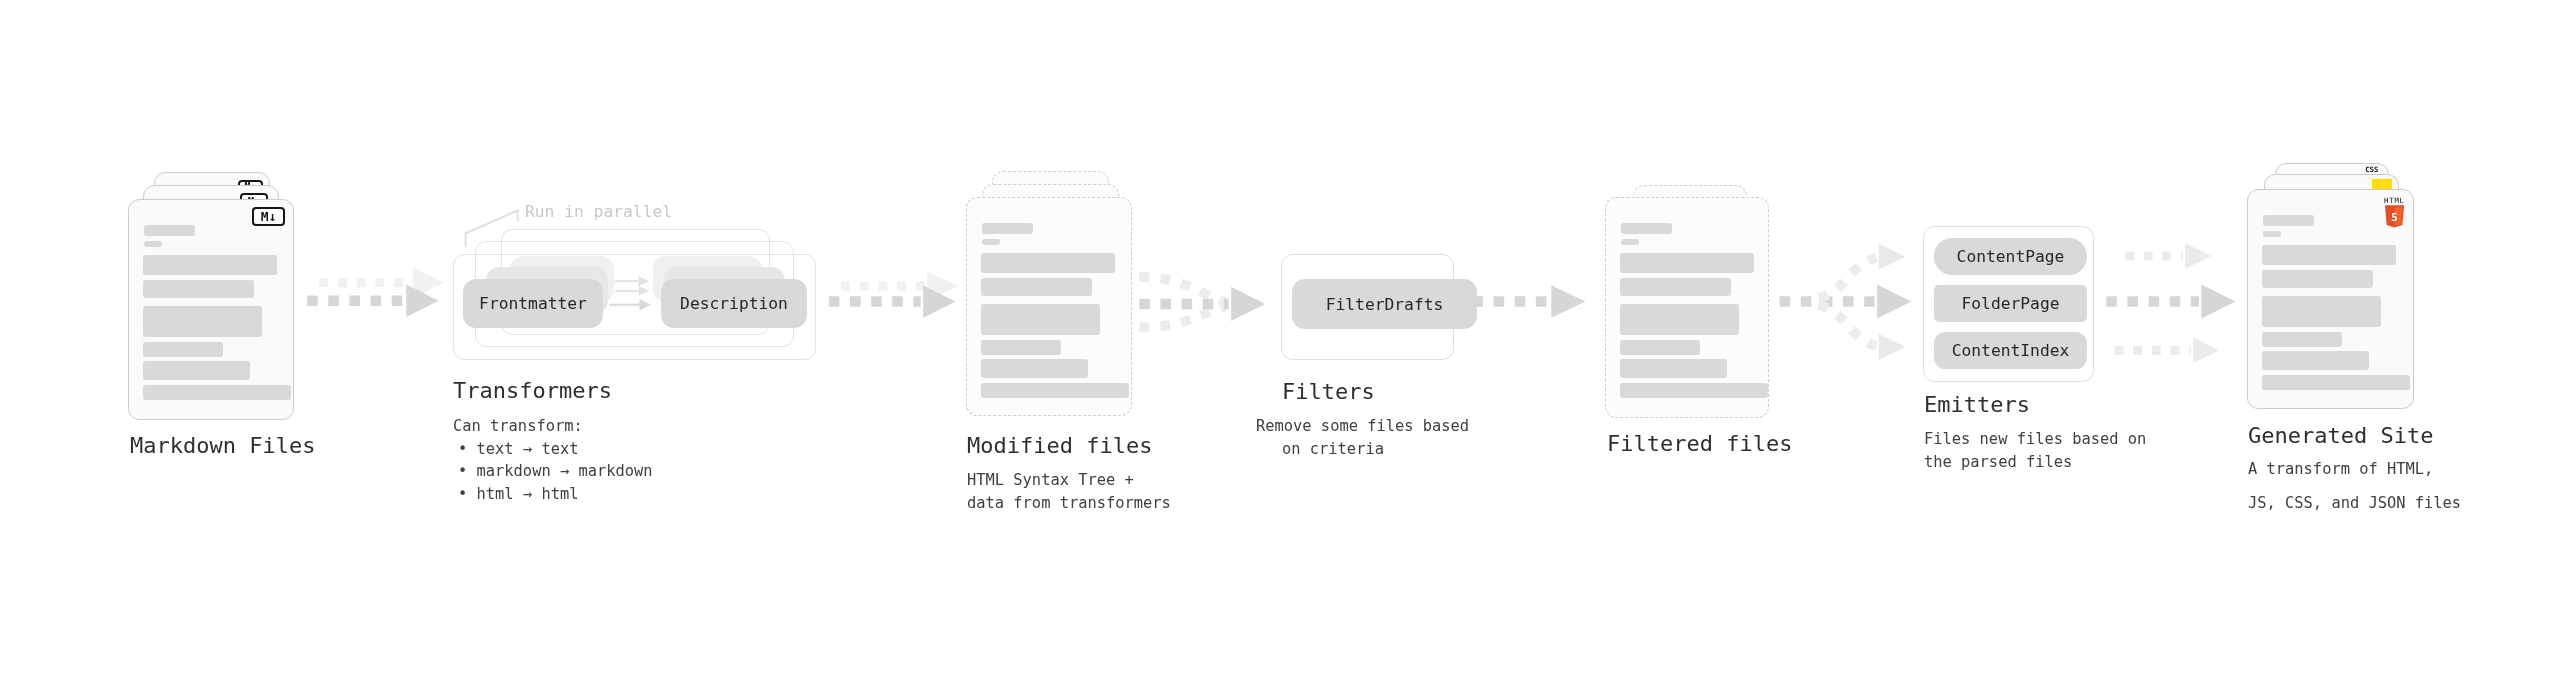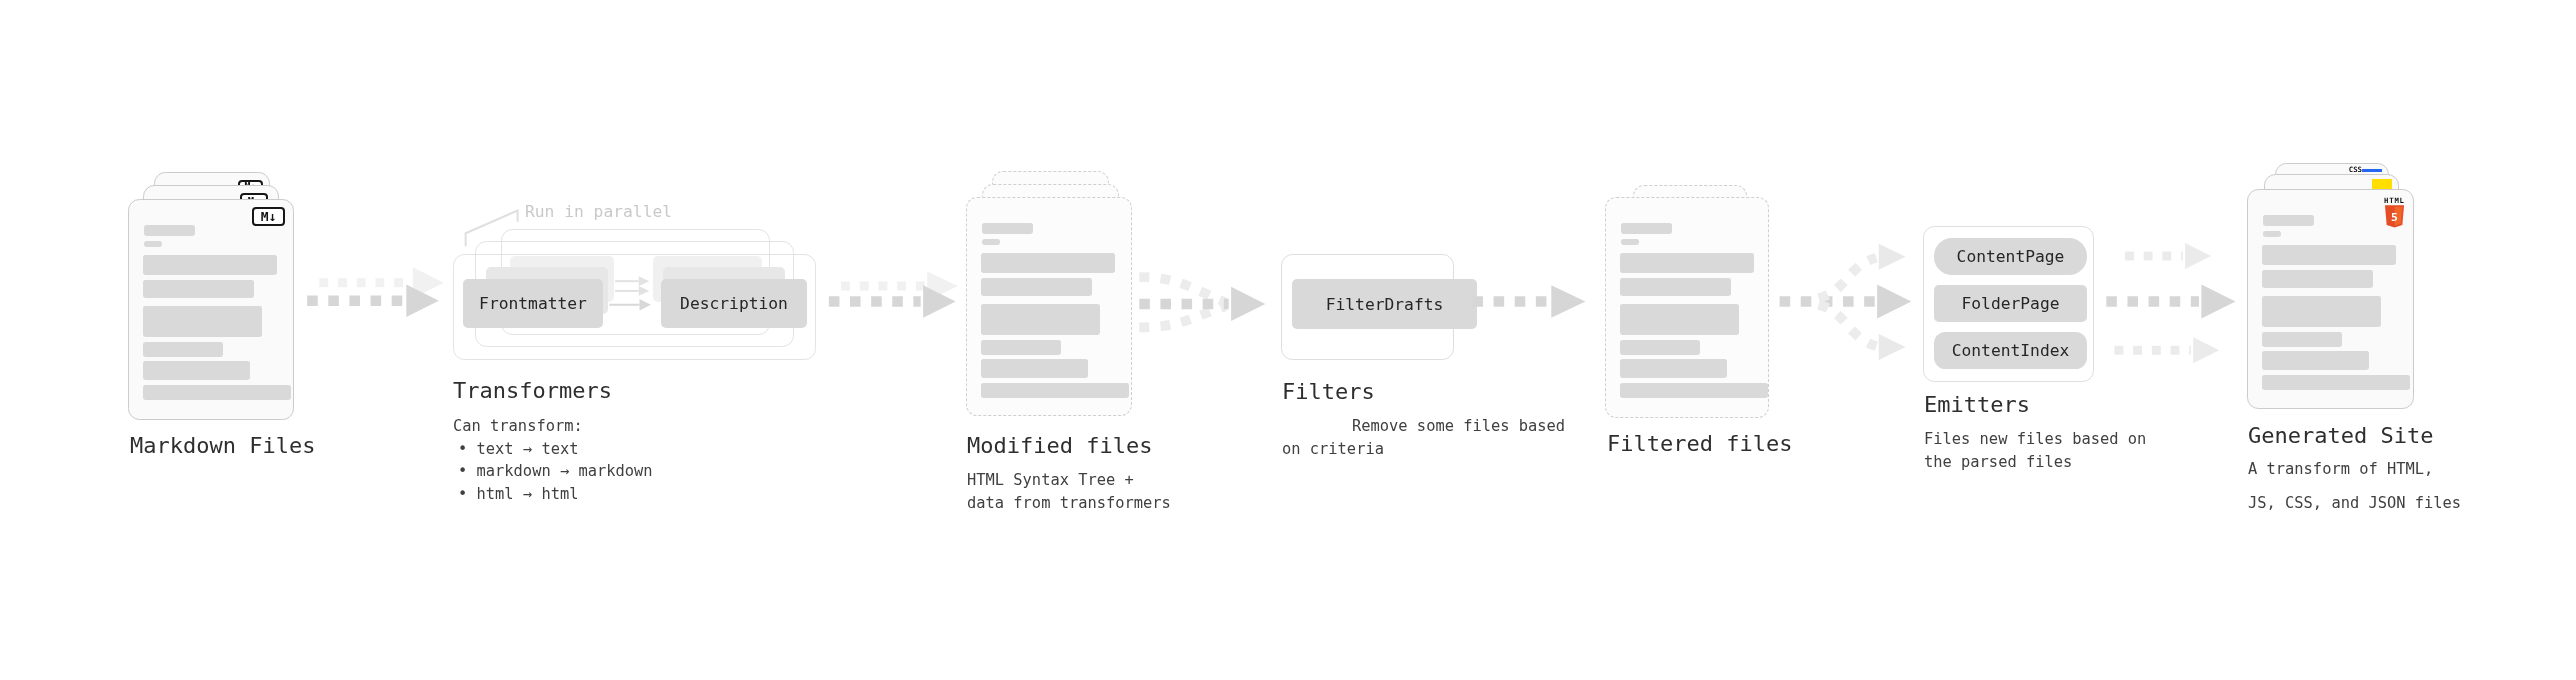--- a/index.html
+++ b/index.html
@@ -7,33 +7,33 @@
     position:relative;width:2576px;height:681px;background:#ffffff;overflow:hidden;
     font-family:"DejaVu Sans Mono","Liberation Mono",monospace;
     --arrow:#d6d6d6; --arrow-light:#e9e9e9; --pill:#d9d9d9; --pill-g1:#e7e7e7; --pill-g2:#f0f0f0;
     --sheet-border:#cbcbcb; --box-border:#e3e3e3; --bar:#d9d9d9; --muted:#c9c9c9;
   }
   .sheet{position:absolute;background:#fafafa;border:1.6px solid var(--sheet-border);border-radius:11.4px;box-sizing:border-box;}
   .sheet.dashed{border-style:dashed;border-color:#cfcfcf;background:#fcfcfc;}
   .bar{position:absolute;background:var(--bar);border-radius:2.4px;}
   .md-badge{position:absolute;background:#ffffff;border:2px solid #161616;border-radius:4.1px;color:#161616;
     font-weight:bold;display:flex;align-items:center;justify-content:center;box-sizing:border-box;}
-  .pill{position:absolute;background:var(--pill);border-radius:5px;display:flex;align-items:center;justify-content:center;
+  .pill{position:absolute;background:var(--pill);border-radius:13px;display:flex;align-items:center;justify-content:center;
     font-size:16.3px;color:#262626;box-sizing:border-box;}
   .pill.g1{background:var(--pill-g1);}
   .pill.g2{background:var(--pill-g2);}
   .tbox{position:absolute;border:1.6px solid var(--box-border);border-radius:11.4px;background:transparent;box-sizing:border-box;}
   .panel{position:absolute;border:1.6px solid #dedede;border-radius:11.4px;background:#ffffff;box-sizing:border-box;}
   .title{position:absolute;font-size:22px;font-weight:500;color:#2e2e2e;white-space:pre;letter-spacing:0;}
   .btext{position:absolute;font-size:15.4px;color:#404040;white-space:pre;line-height:23px;}
   .muted-label{position:absolute;font-size:16.3px;color:var(--muted);white-space:pre;}
   .overlay{position:absolute;left:0;top:0;pointer-events:none;}
   .html5-badge{position:absolute;display:flex;flex-direction:column;align-items:center;}
-  .html5-badge .word{font-size:7.3px;font-weight:bold;letter-spacing:0.8px;color:#111;line-height:8.1px;}
-  .css-badge{position:absolute;display:flex;align-items:center;}
+  .html5-badge .word{font-size:7.3px;font-weight:normal;letter-spacing:0.8px;color:#111;line-height:8.1px;}
+  .css-badge{position:absolute;display:flex;flex-direction:column;align-items:center;}
   .css-badge .word{font-size:7.3px;font-weight:bold;color:#111;line-height:7.3px;}
   .css-badge .bluebar{width:19.5px;height:3.3px;background:#2468f2;margin-top:0.8px;}
   .js-badge{position:absolute;background:#ffde00;}
 </style>
 </head>
 <body>
 
 <div class="canvas" style="--pill: #d9d9d9; --arrow: #d6d6d6; --arrow-light: #e9e9e9; --sheet-border: #cbcbcb; --bar: #d9d9d9; --muted: #c9c9c9;">
 
   <div>
@@ -93,21 +93,21 @@
       </div>
     <div class="title" style="left:967px;top:433px;">Modified files</div>
     <div class="btext" style="left:967px;top:469px;">HTML Syntax Tree +</div>
     <div class="btext" style="left:967px;top:492px;">data from transformers</div>
   </div>
 
   <div>
     <div class="panel" style="left:1281px;top:254px;width:173px;height:106px;"></div>
     <div class="pill" style="left:1292px;top:279px;width:185px;height:50px;">FilterDrafts</div>
     <div class="title" style="left:1282px;top:379px;">Filters</div>
-    <div class="btext" style="left:1352px;top:415px;text-align:right;">Remove some files based</div>
+    <div class="btext" style="left:1256px;top:415px;text-align:right;">Remove some files based</div>
     <div class="btext" style="left:1282px;top:438px;">on criteria</div>
   </div>
 
   <div>
     <div class="sheet dashed" style="left:1633px;top:185px;width:114px;height:228px;"></div>
     <div class="sheet dashed" style="left:1605px;top:197px;width:164px;height:221px;">
         <div class="bar" style="left: 15.4px; top: 25px; width: 51px; height: 10.6px;"></div>
         <div class="bar" style="left: 15.4px; top: 41px; width: 18px; height: 5.7px;"></div>
         <div class="bar" style="left: 14px; top: 55px; width: 134px; height: 19.5px;"></div>
         <div class="bar" style="left: 14px; top: 80px; width: 111px; height: 18px;"></div>

